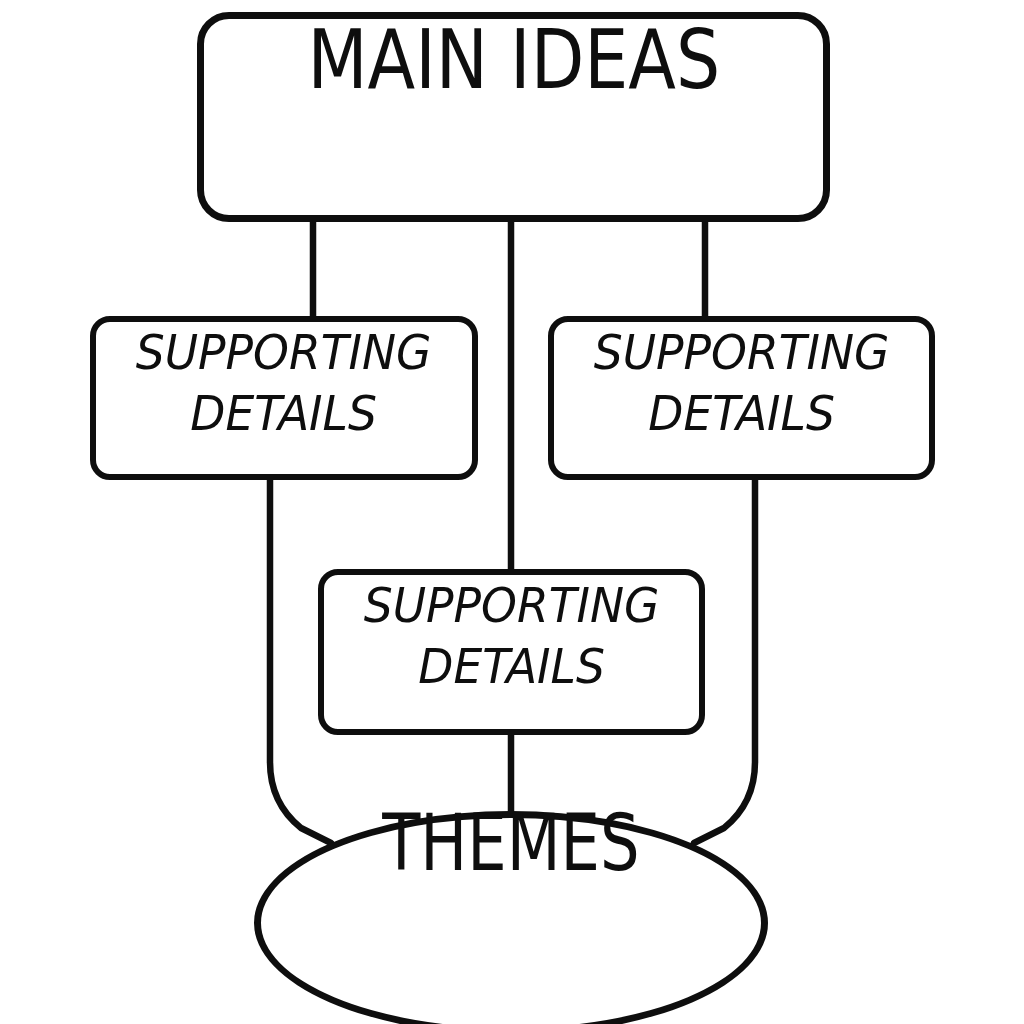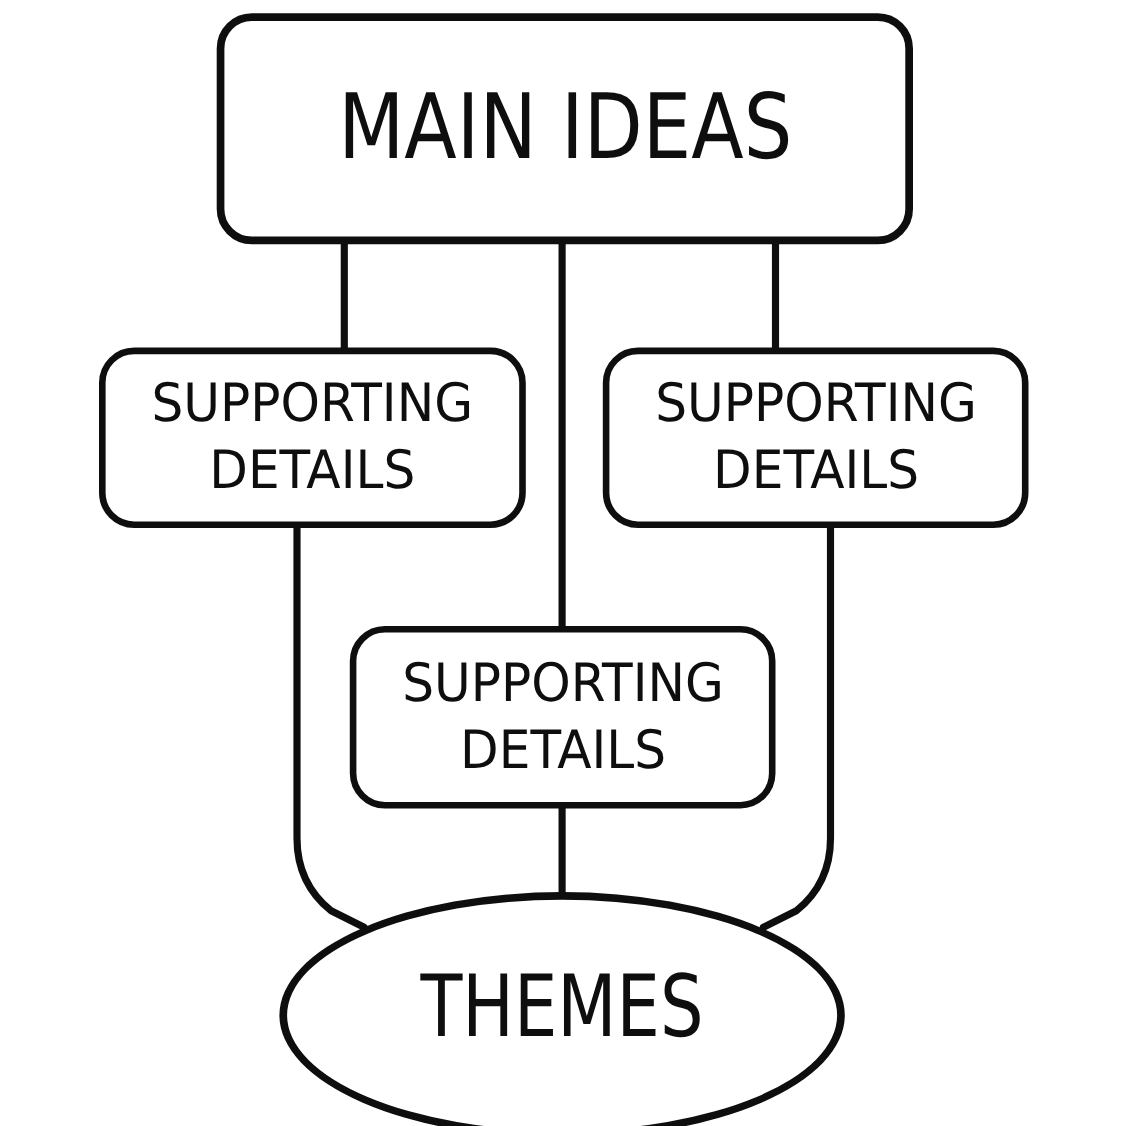--- a/index.html
+++ b/index.html
@@ -29,31 +29,32 @@
     stroke: var(--ink);
     stroke-width: 6.5;
     stroke-linecap: round;
     stroke-linejoin: round;
   }
   .node {
     position: absolute;
     z-index: 2;
     background: var(--paper);
     display: flex;
-    align-items: center;
+    align-items: flex-start;
     justify-content: center;
     color: var(--ink);
   }
   .box {
     border: 7px solid var(--ink);
     border-radius: 32px;
   }
   .box.small {
     border-width: 6px;
-    border-radius: 32px;
+    border-radius: 20px;
+    font-style: italic;
   }
   .node.main-box   { left: 197px; top: 12px;  width: 633px; height: 210px; }
   .node.sup-left   { left: 90px;  top: 316px; width: 388px; height: 164px; }
   .node.sup-right  { left: 548px; top: 316px; width: 387px; height: 164px; }
   .node.sup-center { left: 318px; top: 569px; width: 387px; height: 166px; }
   .node.ellipse {
     left: 254px; top: 811px;
     width: 514px; height: 224px;
     border: 7px solid var(--ink);
     border-radius: 50%;

